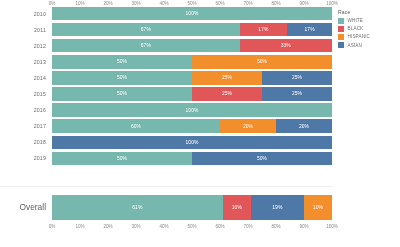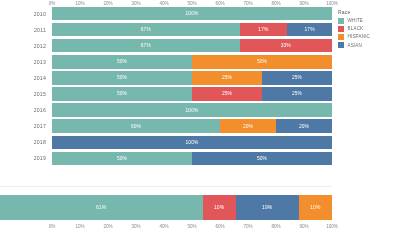--- a/index.html
+++ b/index.html
@@ -298,20 +298,21 @@
         </div>
         <div class="legend-item">
           <span class="legend-swatch" style="background: rgb(78, 121, 167);"></span>
           <span class="legend-label">ASIAN</span>
         </div>
       </div>
   </div>
 
   <div class="panel-overall">
     <div class="overall-row">
+      <div class="overall-label">Overall</div>
       <div class="overall-track">
           <div class="seg" style="width: 61%; background: rgb(118, 183, 174);">
             <span class="seg-label">61%</span>
           </div>
           <div class="seg" style="width: 10%; background: rgb(225, 87, 89);">
             <span class="seg-label">10%</span>
           </div>
           <div class="seg" style="width: 19%; background: rgb(78, 121, 167);">
             <span class="seg-label">19%</span>
           </div>

